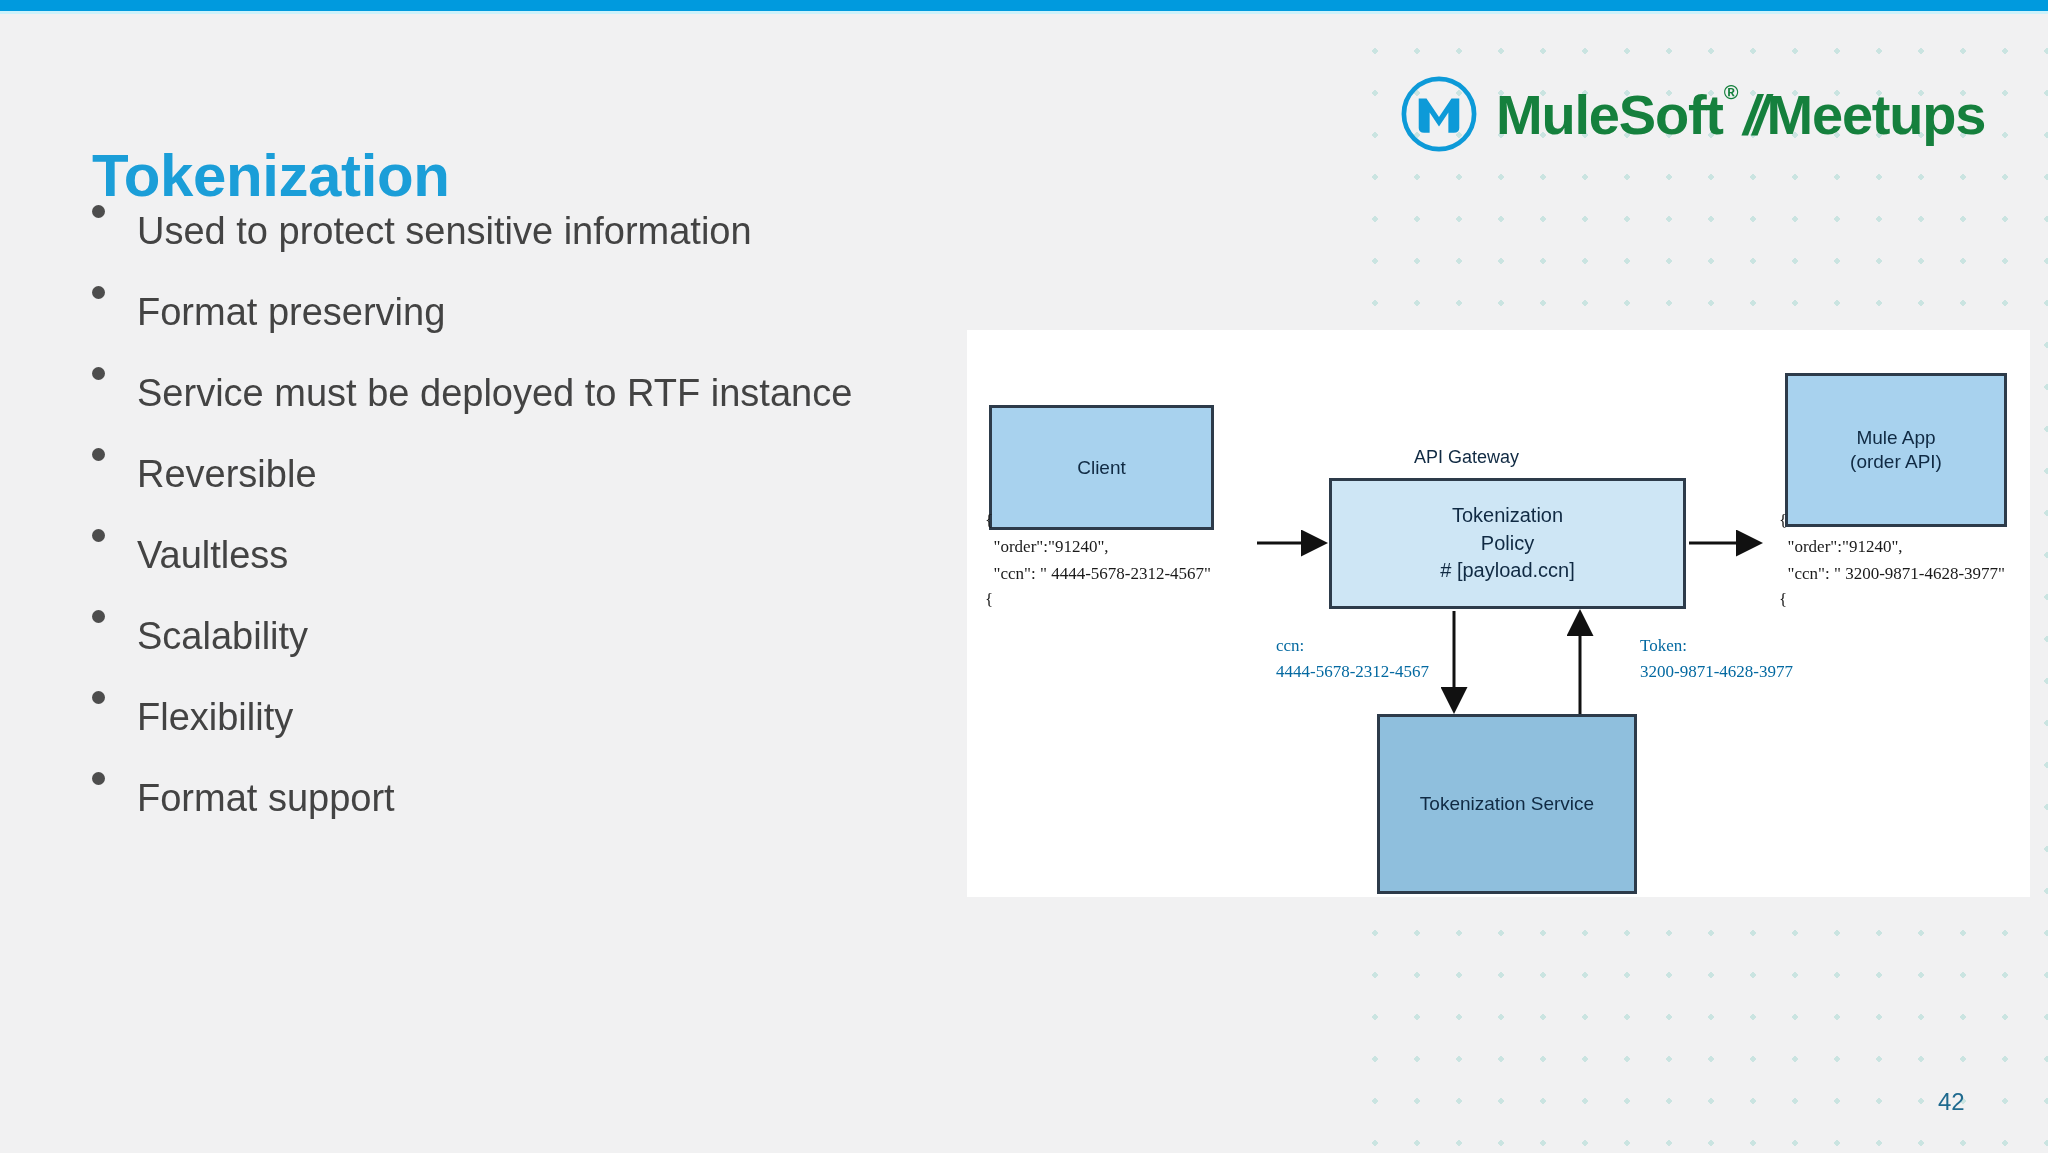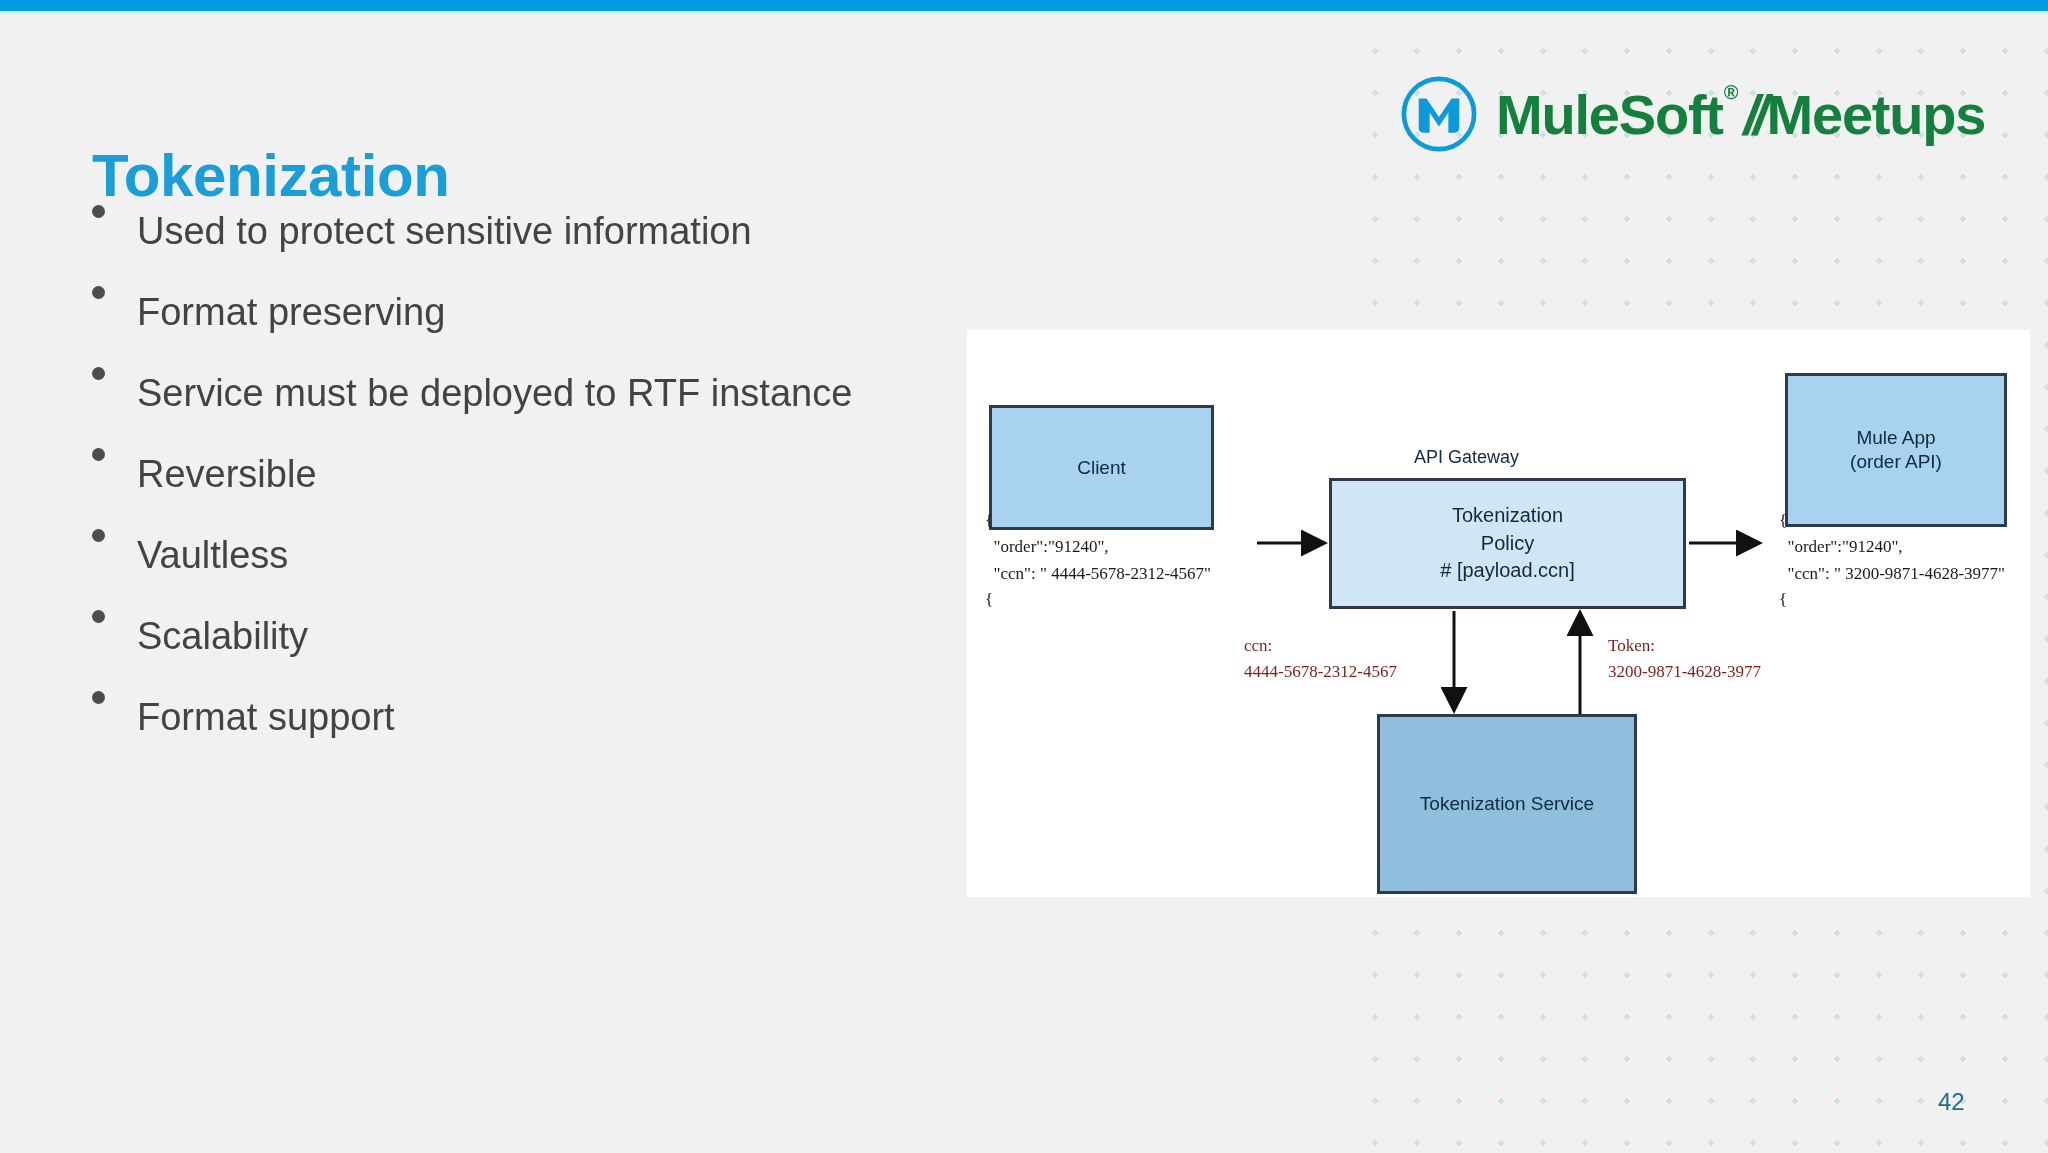--- a/index.html
+++ b/index.html
@@ -190,23 +190,24 @@
     line-height: 1.55;
     white-space: pre;
   }
   .dg-json.left  { left: 18px;  top: 178px; }
   .dg-json.right { left: 812px; top: 178px; }
 
   .dg-note {
     position: absolute;
     font-family: "Liberation Serif", serif;
     font-size: 17px;
-    color: #7f1d1d;
+    color: #0369a1;
     line-height: 1.5;
     white-space: nowrap;
+    margin-left: 32px;
   }
   .dg-note.ccn   { left: 277px; top: 303px; }
   .dg-note.token { left: 641px; top: 303px; }
 
   .dg-arrow { position: absolute; }
 
   
   .page-number {
     position: absolute;
     left: 1938px;
@@ -262,20 +263,24 @@
     <div class="bullet-row">
       <span class="bullet-dot"></span>
       <span class="bullet-text">Vaultless</span>
     </div>
     <div class="bullet-row">
       <span class="bullet-dot"></span>
       <span class="bullet-text">Scalability</span>
     </div>
     <div class="bullet-row">
       <span class="bullet-dot"></span>
+      <span class="bullet-text">Flexibility</span>
+    </div>
+    <div class="bullet-row">
+      <span class="bullet-dot"></span>
       <span class="bullet-text">Format support</span>
     </div>
   </div>
 
   <div class="diagram">
 
     <svg class="dg-arrow" width="1063" height="567" viewBox="0 0 1063 567" style="left:0; top:0;">
       <defs>
         <marker id="ah" markerWidth="9" markerHeight="9" refX="7" refY="4.5" orient="auto">
           <path d="M0,0 L9,4.5 L0,9 z" fill="#111111"></path>

